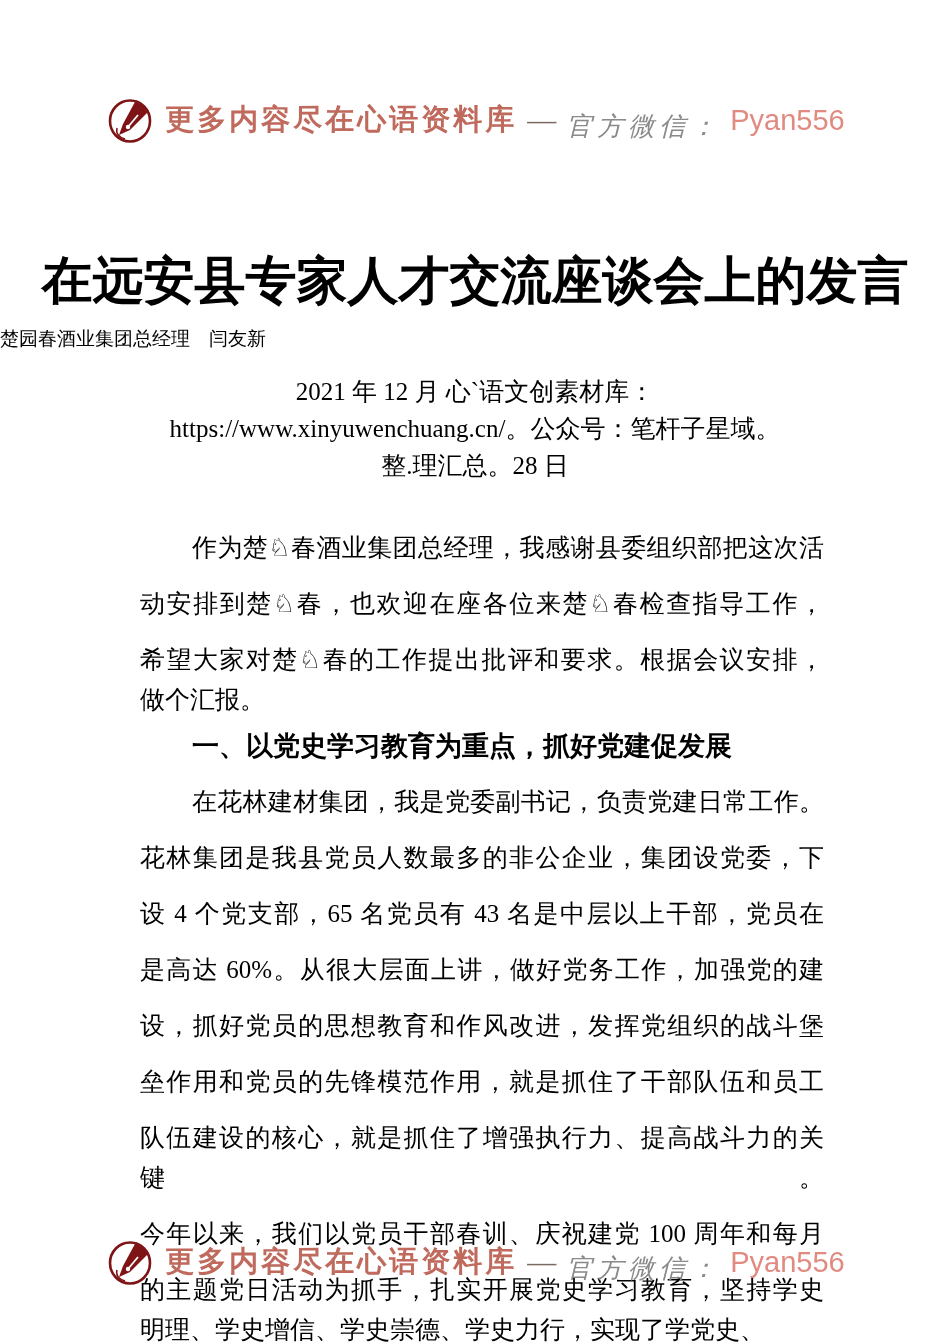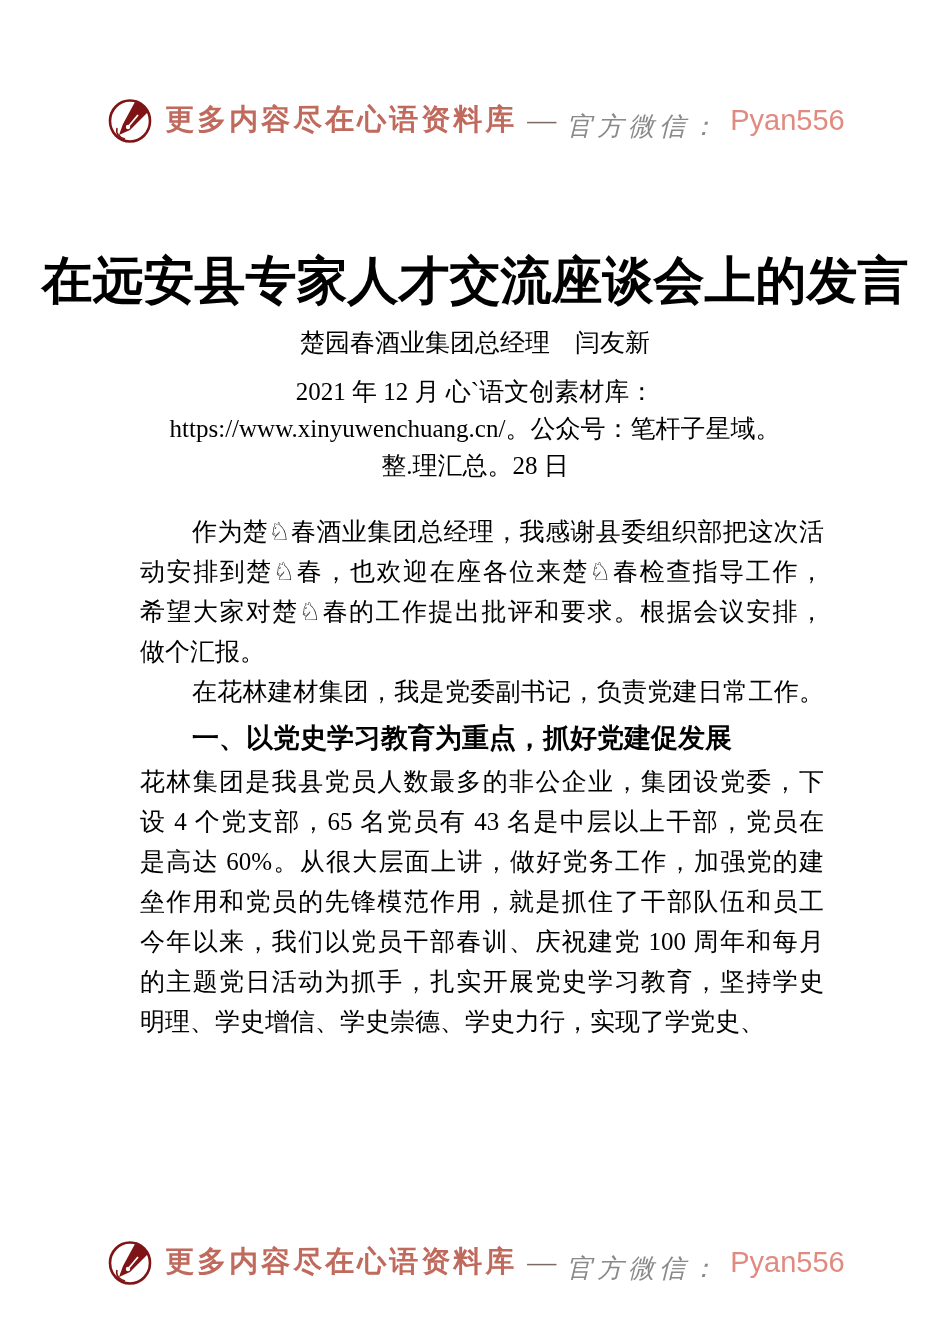--- a/index.html
+++ b/index.html
@@ -61,43 +61,43 @@
     font-family: "Liberation Sans", sans-serif;
     font-weight: 700;
     font-size: 51px;
     letter-spacing: 0px;
   }
   .author-line {
     position: absolute;
     top: 326px;
     left: 0;
     width: 100%;
-    text-align: center;
-    font-size: 25px;
+    text-align: left;
+    font-size: 19px;
   }
   .source-block {
     position: absolute;
     top: 373px;
     left: 120px;
     width: 710px;
     text-align: center;
     font-size: 25px;
     line-height: 37px;
   }
   .doc-body {
     position: absolute;
     top: 512px;
     left: 140px;
     width: 684px;
     font-size: 25px;
     line-height: 40px;
   }
   .body-line { min-height: 40px; }
   .body-line.indent { text-indent: 52px; }
-  .body-line.justify { text-align: justify; text-align-last: justify; }
+  .body-line.justify { text-align: justify; text-align-last: justify; margin-top: 16px; }
   .body-line.heading {
     font-family: "Liberation Sans", sans-serif;
     font-weight: 700;
     font-size: 27px;
     margin: 6px 0 4px 0;
     text-align: left;
     text-align-last: left;
   }
 </style>
 </head>
@@ -127,26 +127,28 @@
     <div>2021 年 12 月 心`语文创素材库：</div>
     <div>https://www.xinyuwenchuang.cn/。公众号：笔杆子星域。</div>
     <div>整.理汇总。28 日</div>
   </div>
 
   <div class="doc-body">
       <div class="body-line indent justify">作为楚♘春酒业集团总经理，我感谢县委组织部把这次活</div>
       <div class="body-line justify">动安排到楚♘春，也欢迎在座各位来楚♘春检查指导工作，</div>
       <div class="body-line justify">希望大家对楚♘春的工作提出批评和要求。根据会议安排，</div>
       <div class="body-line">做个汇报。</div>
+      <div class="body-line indent heading">一、以党史学习教育为重点，抓好党建促发展</div>
       <div class="body-line indent justify">在花林建材集团，我是党委副书记，负责党建日常工作。</div>
-      <div class="body-line indent heading">一、以党史学习教育为重点，抓好党建促发展</div>
       <div class="body-line justify">花林集团是我县党员人数最多的非公企业，集团设党委，下</div>
       <div class="body-line justify">设 4 个党支部，65 名党员有 43 名是中层以上干部，党员在</div>
       <div class="body-line justify">是高达 60%。从很大层面上讲，做好党务工作，加强党的建</div>
+      <div class="body-line justify">设，抓好党员的思想教育和作风改进，发挥党组织的战斗堡</div>
       <div class="body-line justify">垒作用和党员的先锋模范作用，就是抓住了干部队伍和员工</div>
+      <div class="body-line justify">队伍建设的核心，就是抓住了增强执行力、提高战斗力的关键。</div>
       <div class="body-line justify">今年以来，我们以党员干部春训、庆祝建党 100 周年和每月</div>
       <div class="body-line justify">的主题党日活动为抓手，扎实开展党史学习教育，坚持学史</div>
       <div class="body-line">明理、学史增信、学史崇德、学史力行，实现了学党史、</div>
     </div>
 
   <div class="banner bottom">
     <svg class="banner-logo" viewBox="0 0 50 52" xmlns="http://www.w3.org/2000/svg">
       <ellipse cx="25" cy="27" rx="20" ry="20.5" fill="none" stroke="#7e1416" stroke-width="2.6"></ellipse>
       <path d="M20 45 Q10 42 12 34" fill="none" stroke="#7e1416" stroke-width="1.6"></path>
       <path d="M31 6 L44 17 L25 36 L14 41 L18 30 Z" fill="#7e1416"></path>

